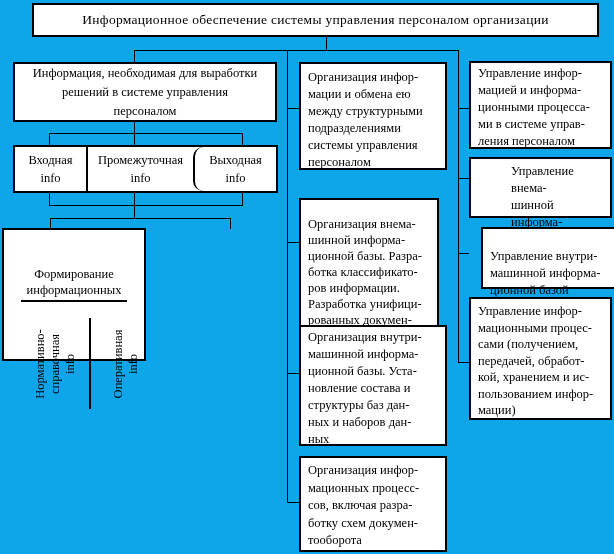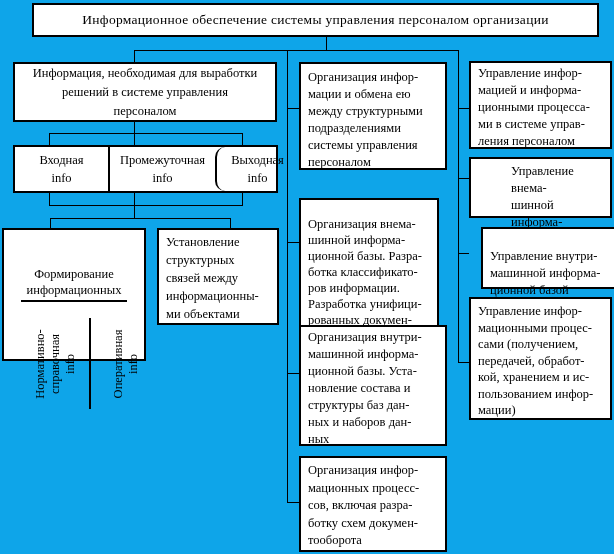--- a/index.html
+++ b/index.html
@@ -80,21 +80,21 @@
   <div class="hl" style="left:458px;top:253px;width:11px;"></div>
   <div class="hl" style="left:458px;top:362px;width:11px;"></div>
 
   <div class="box center title" style="left:32px;top:3px;width:567px;height:34px;">Информационное обеспечение системы управления персоналом организации</div>
 
   <div class="box center lh19" style="left:13px;top:62px;width:264px;height:60px;">Информация, необходимая для выработки
 решений в системе управления
 персоналом</div>
 
   <div class="box iorow" style="left:13px;top:145px;width:265px;height:48px;border-width:2px;padding:0;">
-    <div class="iocell" style="width:93px;">Входная
+    <div class="iocell" style="width:71px;">Входная
 info</div>
     <div class="iocell" style="width:107px;">Промежуточная
 info</div>
     <div class="iocell" style="width:83px;border-radius:10px;">Выходная
 info</div>
   </div>
 
   <div class="box" style="left:2px;top:228px;width:144px;height:133px;padding:17px;">
     <div class="form-header">Формирование
 информационных</div>
@@ -104,25 +104,20 @@
 справочная
 info</span>
       </div>
       <div class="vcell" style="width:70px;">
         <span class="vtext">Оперативная
 info</span>
       </div>
     </div>
   </div>
 
-  <div class="box pad lh18" style="left:157px;top:228px;width:122px;height:97px;padding-top:3px;">Установление
-структурных
-связей между
-информационны-
-ми объектами</div>
 
   <div class="box pad lh17" style="left:299px;top:62px;width:148px;height:108px;padding-top:5px;">Организация инфор-
 мации и обмена ею
 между структурными
 подразделениями
 системы управления
 персоналом</div>
   <div class="box pad lh16" style="left:299px;top:198px;width:140px;height:129px;padding-top:16px;">Организация внема-
 шинной информа-
 ционной базы. Разра-

